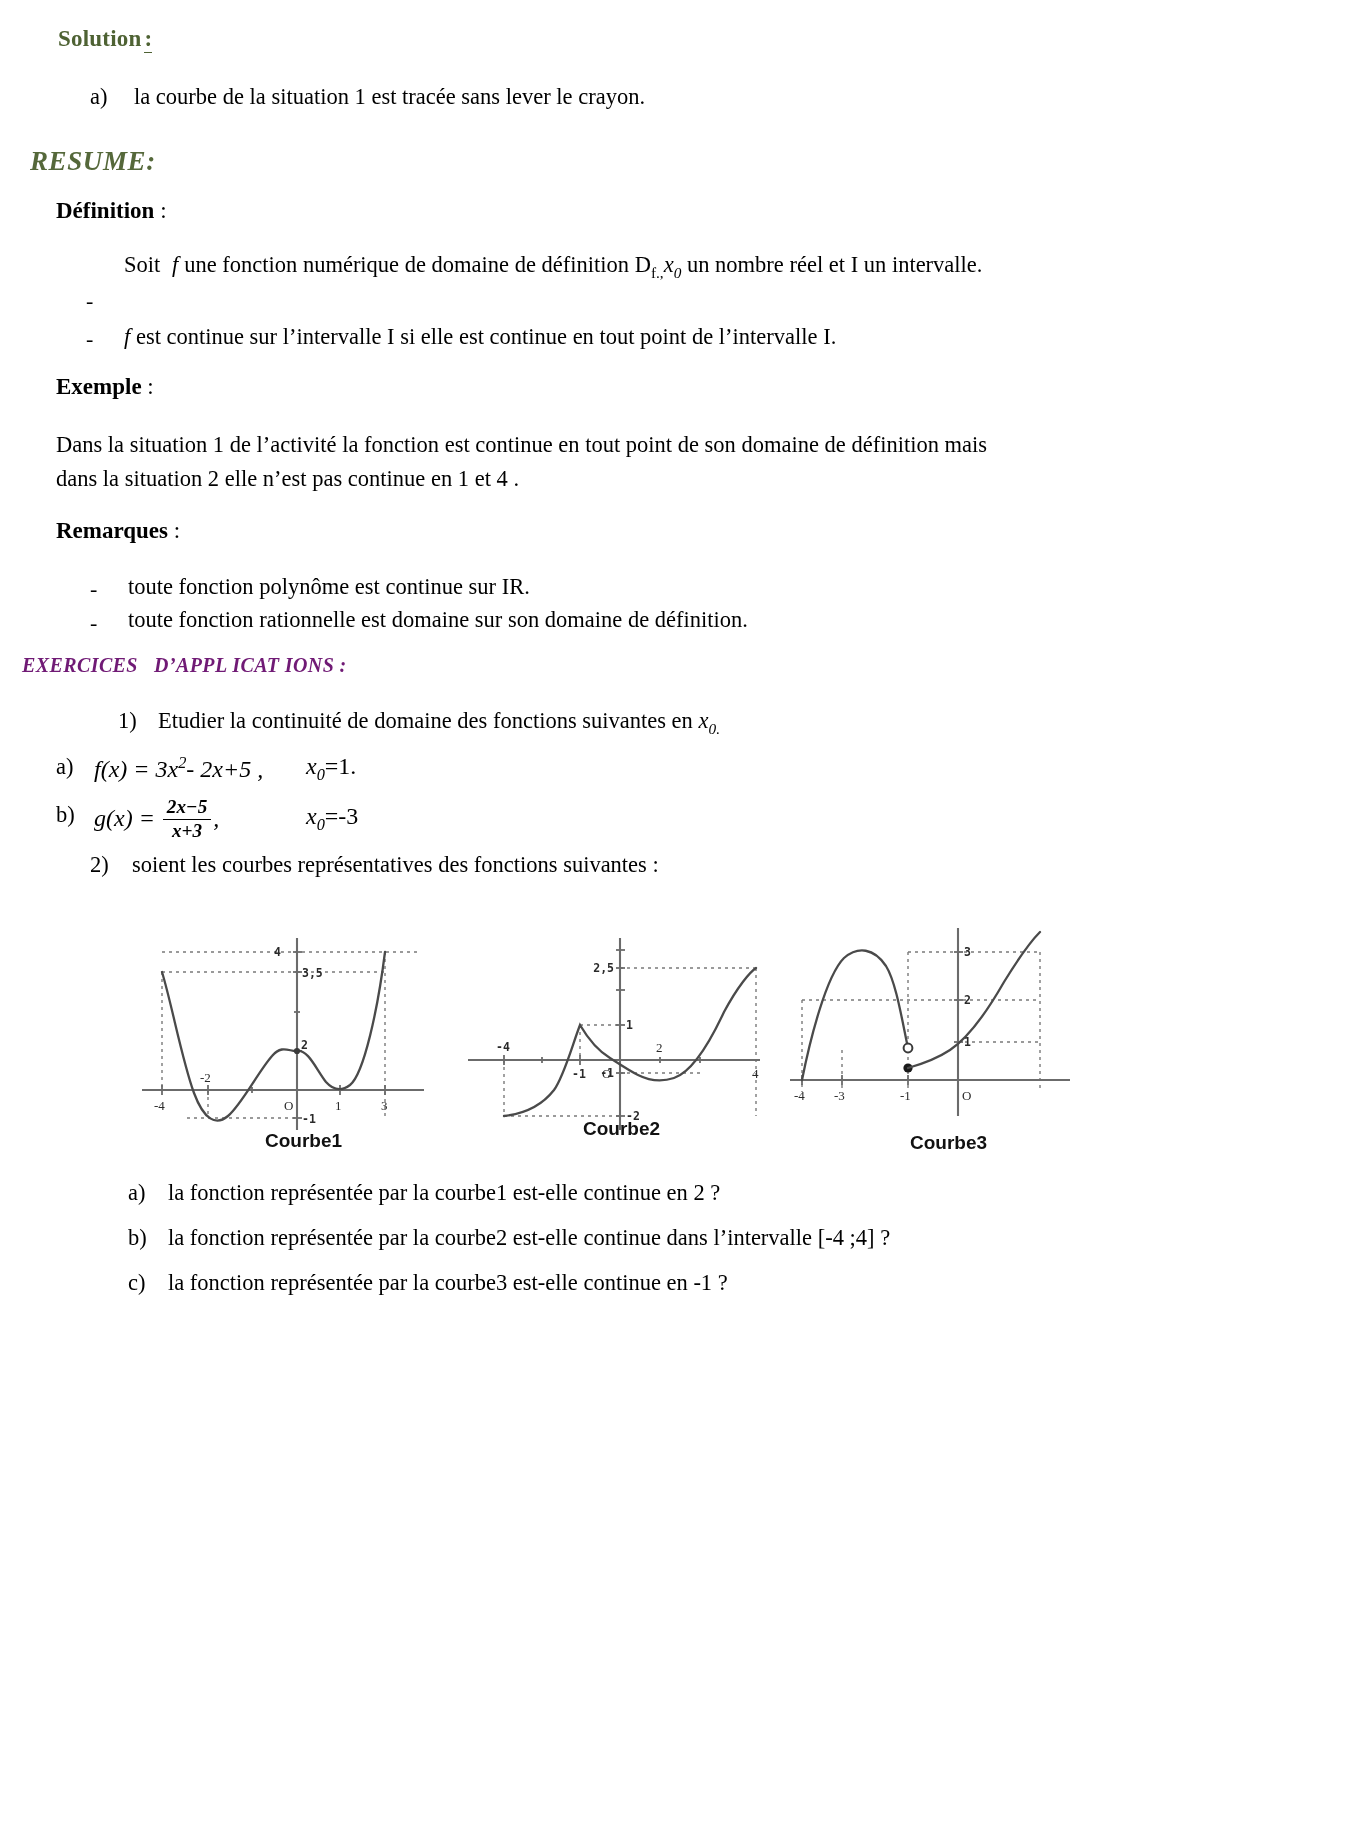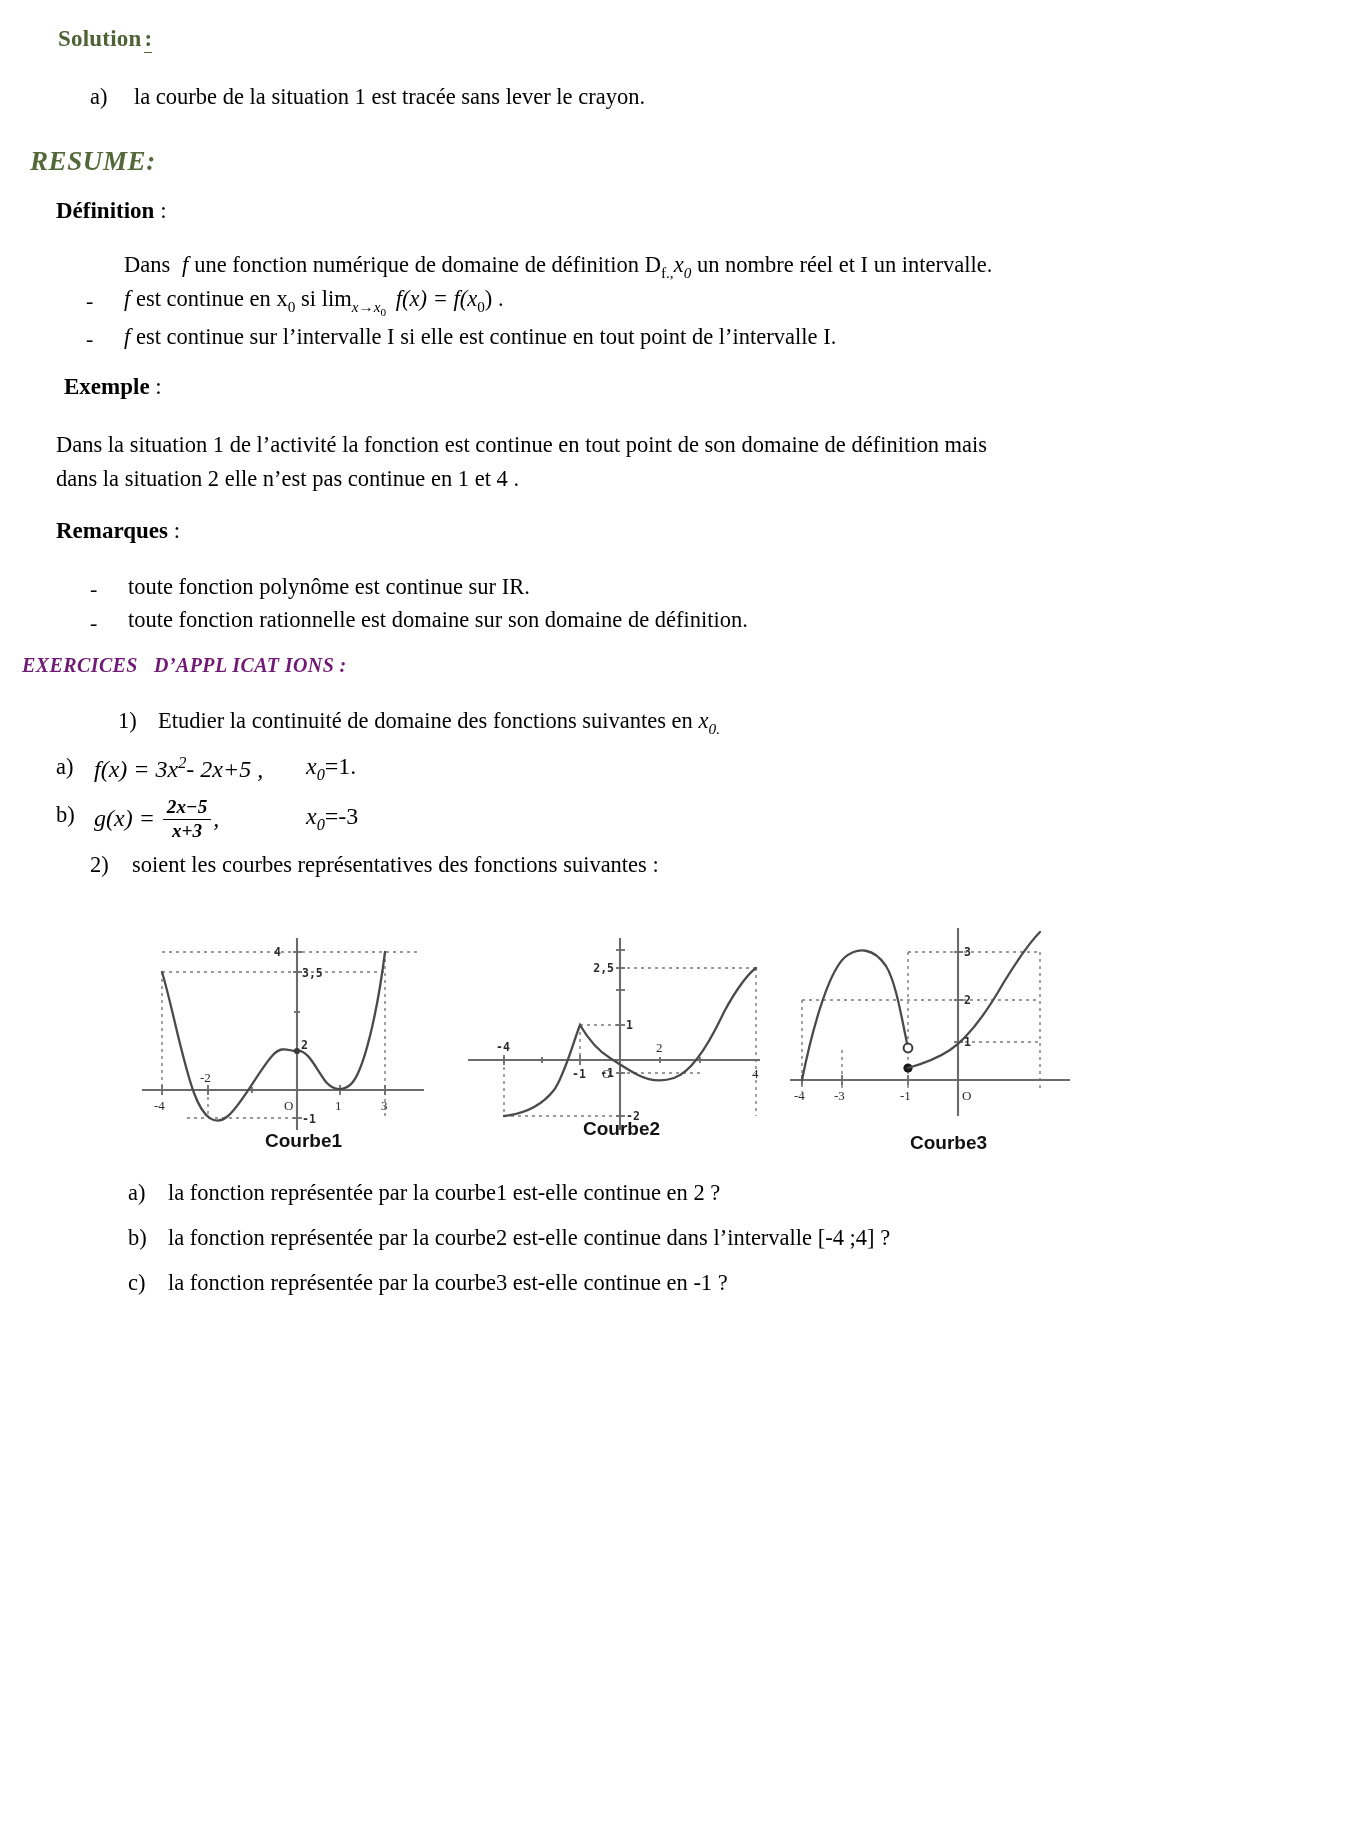--- a/index.html
+++ b/index.html
@@ -133,40 +133,34 @@
   <div class="txt" style="left:134px; top:84px;">la courbe de la situation 1 est tracée sans lever le crayon.</div>
 
   <div class="h-resume">RESUME:</div>
 
   <div class="bold-label" style="left:56px; top:198px;">
     <span>Définition</span>
     <span style="font-weight:normal">:</span>
   </div>
 
   <div class="txt" style="left:124px; top:252px;">
-    <span>Dans</span>
+    <span>Soit</span>
     <span class="mathit" style="padding:0 6px">f</span><span>une fonction numérique de domaine de définition D</span><span class="sub">f.,</span><span class="mathit">x</span><span class="sub mathit">0</span>
     <span>un nombre réel et I un intervalle.</span>
   </div>
 
   <div class="listmark" style="left:86px; top:288px;">-</div>
-  <div class="txt" style="left:124px; top:286px;">
-    <span class="mathit">f</span>
-    <span>est continue en x</span><span class="sub">0</span>
-    <span>si lim</span><span class="sub mathit">x→x</span><span style="font-size:.5em; vertical-align:-0.9em">0</span>
-    <span class="mathit" style="margin-left:4px">f(x) = f(x</span><span class="sub">0</span><span>) .</span>
-  </div>
 
   <div class="listmark" style="left:86px; top:326px;">-</div>
   <div class="txt" style="left:124px; top:324px;">
     <span class="mathit">f</span>
     <span>est continue sur l’intervalle I si elle est continue en tout point de l’intervalle I.</span>
   </div>
 
-  <div class="bold-label" style="left:64px; top:374px;">
+  <div class="bold-label" style="left:56px; top:374px;">
     <span>Exemple</span>
     <span style="font-weight:normal">:</span>
   </div>
 
   <div class="txt" style="left:56px; top:432px;">Dans la situation 1 de l’activité la fonction est continue en tout point de son domaine de définition mais</div>
   <div class="txt" style="left:56px; top:466px;">dans la situation 2 elle n’est pas continue en 1 et 4 .</div>
 
   <div class="bold-label" style="left:56px; top:518px;">
     <span>Remarques</span>
     <span style="font-weight:normal">:</span>

